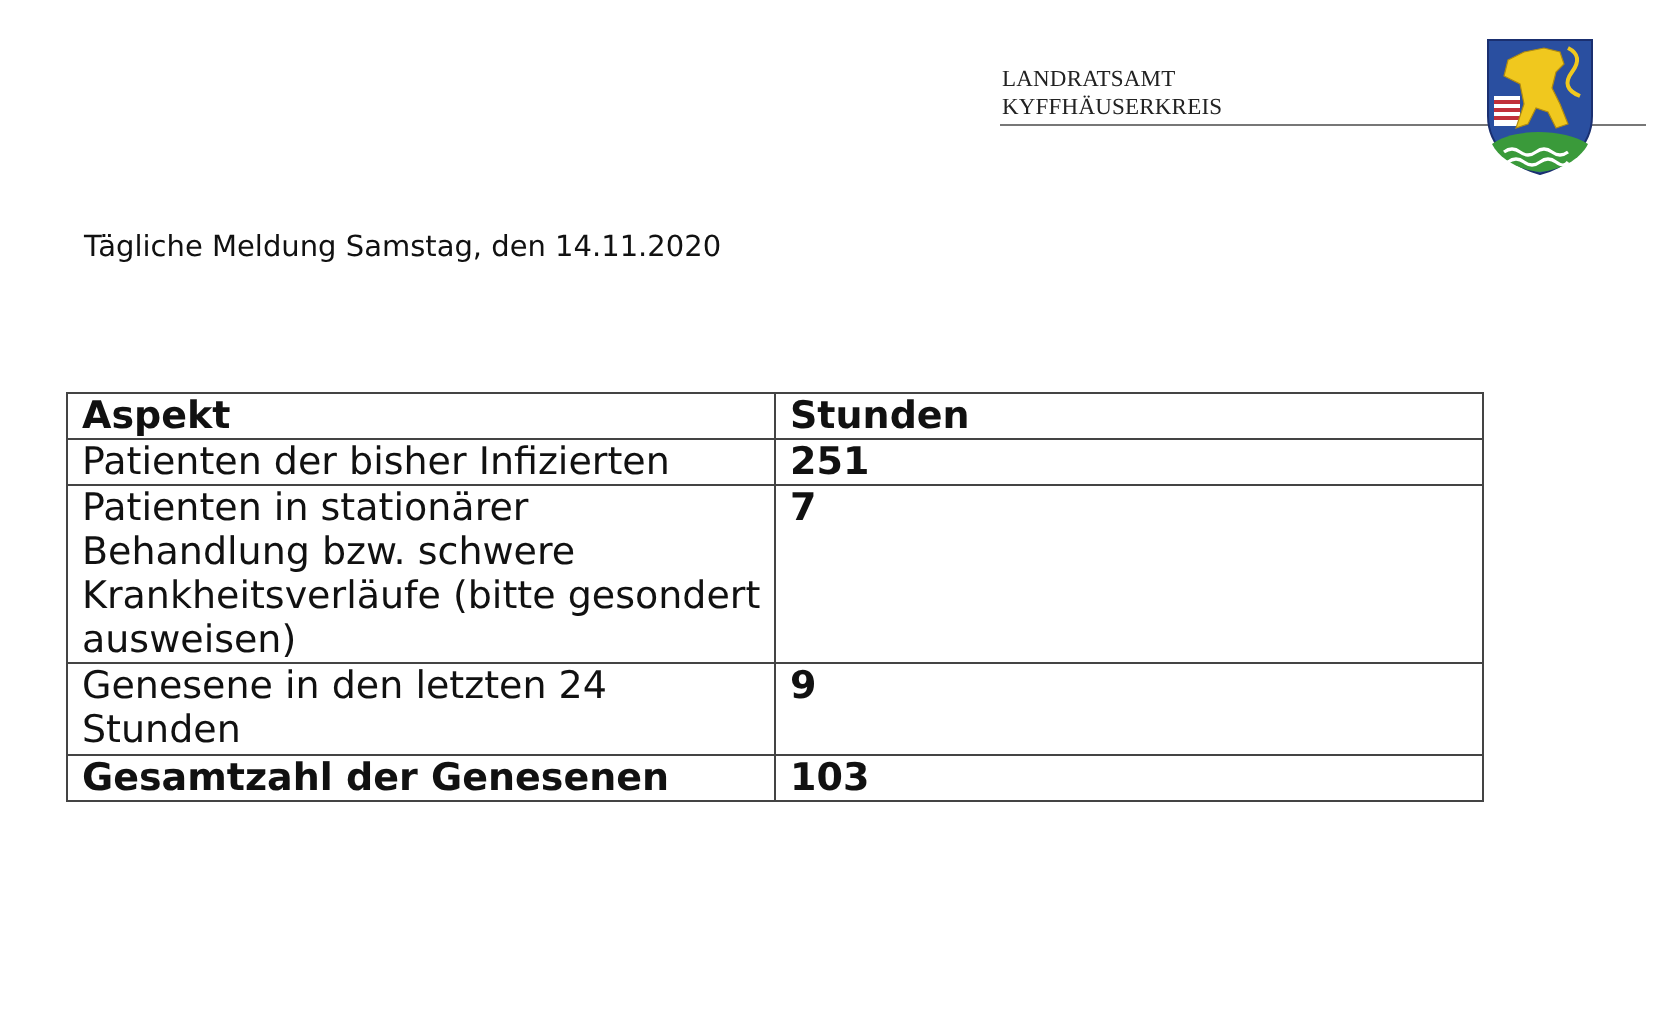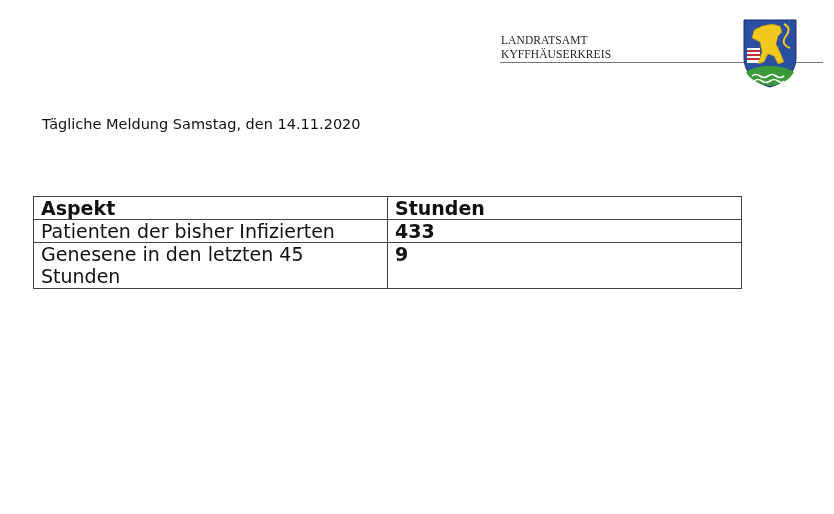--- a/index.html
+++ b/index.html
@@ -43,20 +43,28 @@
 <div class="title">Tägliche Meldung Samstag, den 14.11.2020</div>
 
 <table>
   <tbody>
       <tr style="height:22px">
     <td class="c1 b">Aspekt</td>
     <td class="c2 b">Stunden</td>
   </tr>
   <tr style="height:22px">
     <td class="c1">Patienten der bisher Infizierten</td>
-    <td class="c2 b">433</td>
+    <td class="c2 b">251</td>
+  </tr>
+  <tr style="height:68px">
+    <td class="c1">Patienten in stationärer Behandlung bzw. schwere Krankheitsverläufe (bitte gesondert ausweisen)</td>
+    <td class="c2 b">7</td>
   </tr>
   <tr style="height:46px">
-    <td class="c1">Genesene in den letzten 45 Stunden</td>
+    <td class="c1">Genesene in den letzten 24 Stunden</td>
     <td class="c2 b">9</td>
+  </tr>
+  <tr style="height:23px">
+    <td class="c1 b">Gesamtzahl der Genesenen</td>
+    <td class="c2 b">103</td>
   </tr>
 </tbody>
   </table>
 
 </body></html>

